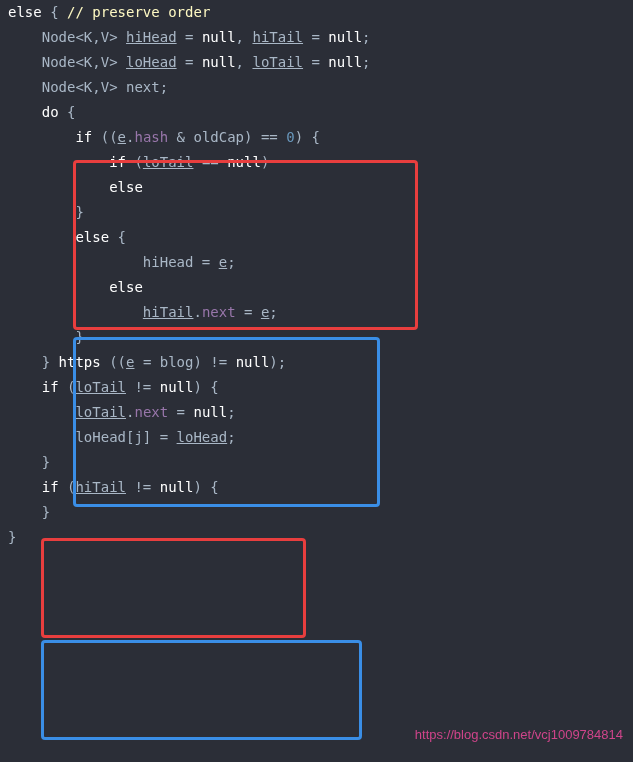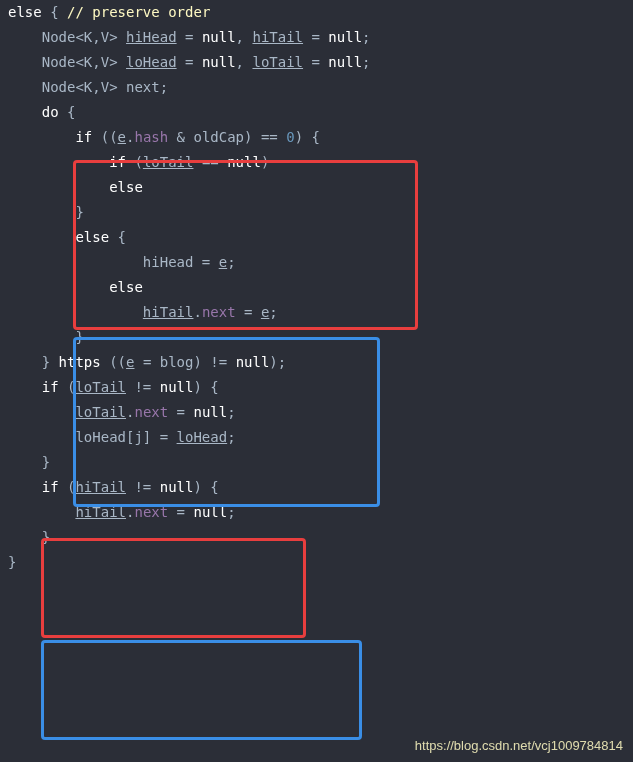--- a/index.html
+++ b/index.html
@@ -41,23 +41,23 @@
     }
     .box-blue {
       position: absolute;
       border: 3px solid #3a8ee6;
       border-radius: 4px;
       pointer-events: none;
     }
     
     .watermark {
       position: absolute;
-      bottom: 4px;
+      bottom: 15px;
       right: 10px;
-      color: #fef9c3;
+      color: #ec4899;
       font-size: 13px;
       font-family: Arial, sans-serif;
       opacity: 0.85;
     }
   </style>
 </head>
 <body>
 
 <div class="code-container">
   <div class="line"><span class="kw">else</span><span> { </span><span class="comment">// preserve order</span></div>
@@ -73,21 +73,20 @@
   <div class="line"><span>                hiHead = </span><span class="underline">e</span><span>;</span></div>
   <div class="line"><span class="kw">            else</span></div>
   <div class="line"><span>                </span><span class="underline">hiTail</span><span>.</span><span class="field">next</span><span> = </span><span class="underline">e</span><span>;</span></div>
   <div class="line"><span>        }</span></div>
   <div class="line"><span>    } </span><span class="kw">https</span><span> ((</span><span class="underline">e</span><span> = blog) != </span><span class="kw">null</span><span>);</span></div>
   <div class="line"><span class="kw">    if</span><span> (</span><span class="underline">loTail</span><span> != </span><span class="kw">null</span><span>) {</span></div>
   <div class="line"><span>        </span><span class="underline">loTail</span><span>.</span><span class="field">next</span><span> = </span><span class="kw">null</span><span>;</span></div>
   <div class="line"><span>        loHead[j] = </span><span class="underline">loHead</span><span>;</span></div>
   <div class="line"><span>    }</span></div>
   <div class="line"><span class="kw">    if</span><span> (</span><span class="underline">hiTail</span><span> != </span><span class="kw">null</span><span>) {</span></div>
-  <div class="line"><span>        </span><span class="underline">hiTail</span><span>.</span><span class="field">next</span><span> = </span><span class="kw">null</span><span>;</span></div>
   <div class="line"><span>    }</span></div>
   <div class="line"><span>}</span></div>
 
   <div class="box-red" id="box-red1" style="top: 160px; left: 73px; width: 345px; height: 170px;"></div>
   <div class="box-blue" id="box-blue1" style="top: 337px; left: 73px; width: 307px; height: 170px;"></div>
   <div class="box-red" id="box-red2" style="top: 538px; left: 41px; width: 265px; height: 100px;"></div>
   <div class="box-blue" id="box-blue2" style="top: 640px; left: 41px; width: 321px; height: 100px;"></div>
 </div>
 
 <div class="watermark">https://blog.csdn.net/vcj1009784814</div>

